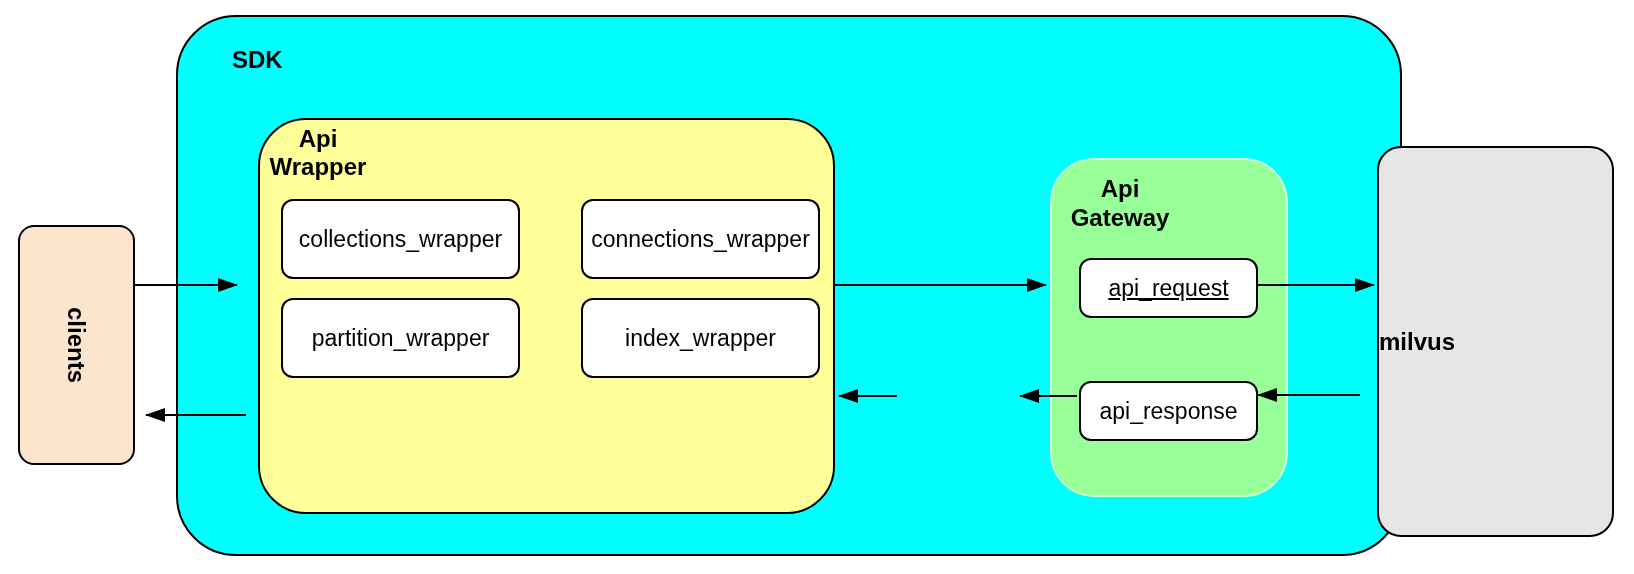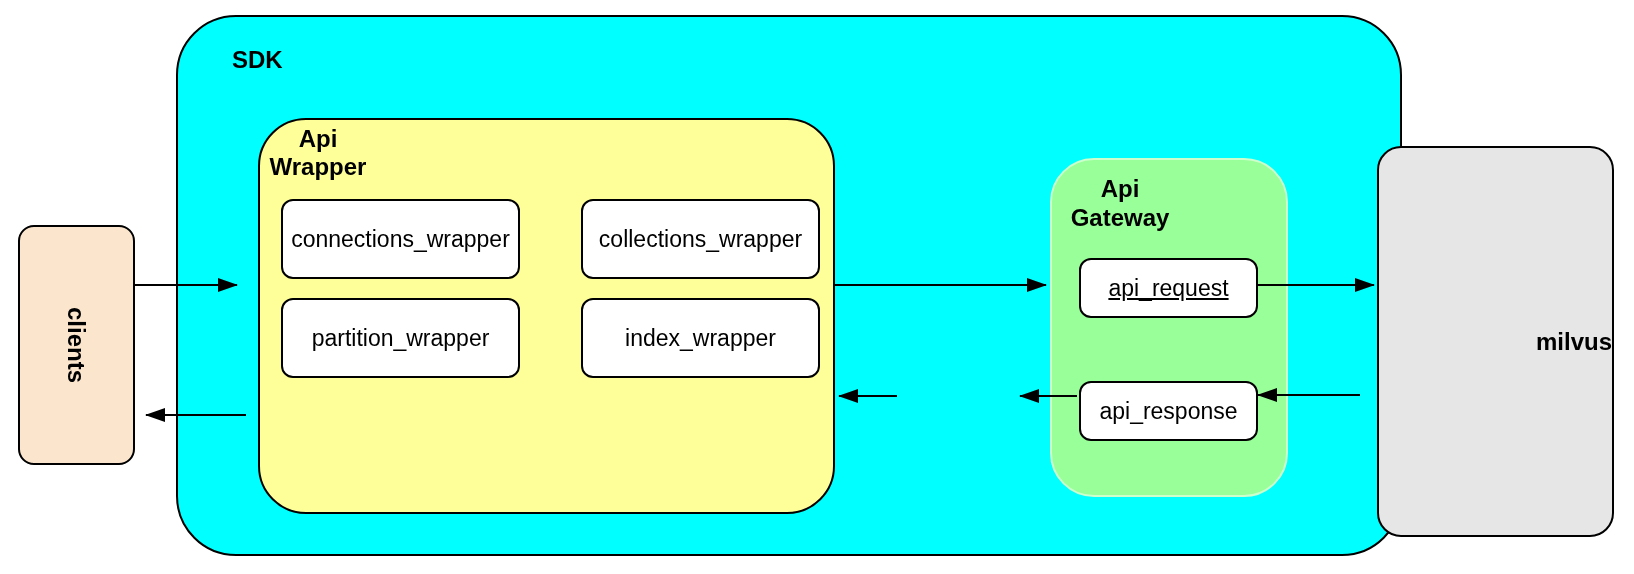--- a/index.html
+++ b/index.html
@@ -22,21 +22,21 @@
   .module-box{box-sizing:border-box;background:#ffffff;border:2px solid #000;border-radius:12px;display:flex;align-items:center;justify-content:center;font-size:23px;}
   
   #checker{left:897px;top:367px;width:121px;height:59px;background:#ffffff;border:2px solid #000;border-radius:10px;display:flex;align-items:center;justify-content:center;font-size:23px;}
   
   #api-gateway{left:872px;top:141px;width:238px;height:339px;background:#99ff99;border:2px solid #ccffcc;border-radius:44px;}
   #api-gateway-label{position:absolute;left:1px;top:14px;width:134px;text-align:center;font-weight:bold;font-size:24px;line-height:29px;}
   .gw-box{position:absolute;left:27px;width:179px;height:60px;box-sizing:border-box;background:#ffffff;border:2px solid #000;border-radius:12px;display:flex;align-items:center;justify-content:center;font-size:23px;}
   #api-request{top:98px;text-decoration:underline;}
   #api-response{top:221px;}
   
-  #milvus{left:1377px;top:146px;width:237px;height:391px;background:#e6e6e6;border:2px solid #000;border-radius:24px;display:flex;align-items:center;justify-content:flex-end;}
+  #milvus{left:1377px;top:146px;width:237px;height:391px;background:#e6e6e6;border:2px solid #000;border-radius:24px;display:flex;align-items:center;justify-content:flex-start;}
   #milvus-label{font-weight:bold;font-size:24px;}
   
   #arrows{position:absolute;left:0;top:0;width:1634px;height:574px;pointer-events:none;}
 </style>
 </head>
 <body>
 
 <div id="canvas">
 
   <div class="node" id="clients">
@@ -47,22 +47,22 @@
 
   <div class="node" id="sdk">
     <div id="sdk-label">SDK</div>
 
     <div class="node" id="api-wrapper">
       <div id="api-wrapper-label">
         <div>Api</div>
         <div>Wrapper</div>
       </div>
       <div id="module-grid">
+        <div class="module-box">collections_wrapper</div>
         <div class="module-box">connections_wrapper</div>
-        <div class="module-box">collections_wrapper</div>
         <div class="module-box">partition_wrapper</div>
         <div class="module-box">index_wrapper</div>
       </div>
     </div>
 
     <div class="node" id="checker">checker</div>
 
     <div class="node" id="api-gateway">
       <div id="api-gateway-label">
         <div>Api</div>

